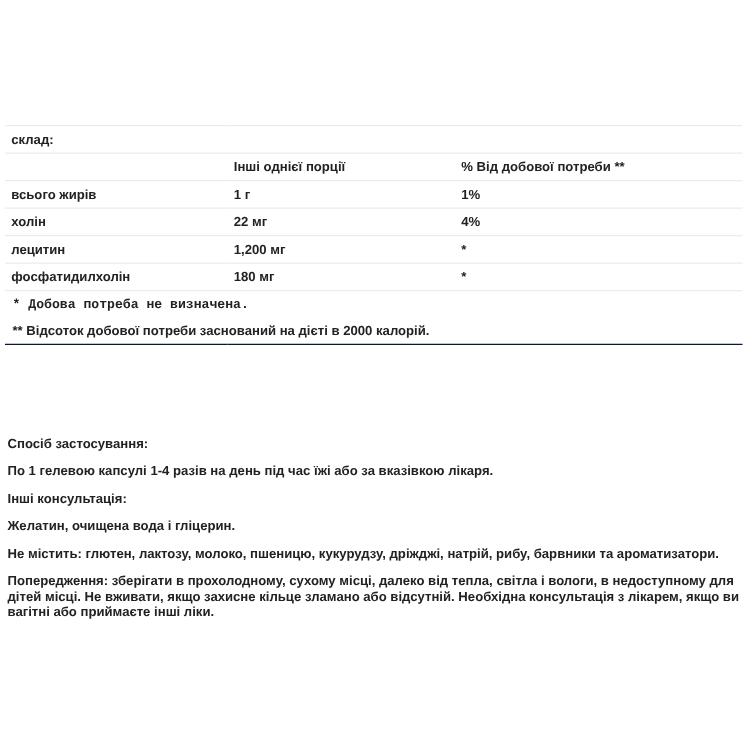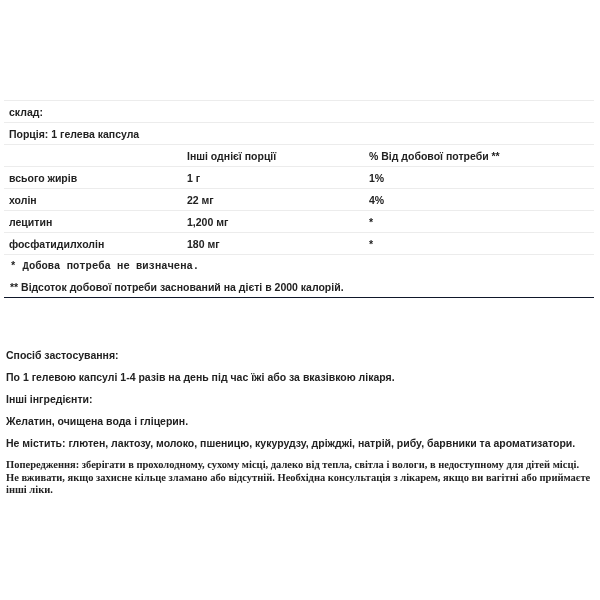--- a/index.html
+++ b/index.html
@@ -50,39 +50,35 @@
       font-family: Liberation Mono, monospace;
     }
     .section {
       position: absolute;
       left: 6px;
       width: 588px;
       line-height: 13px;
     }
     .warning {
       line-height: 12.5px;
-      font-family: Liberation Serif, serif;
     }
   </style>
 </head>
 <body>
 
 <div class="panel">
   <table class="facts">
     <colgroup>
         <col class="c1">
         <col class="c2">
         <col class="c3">
       </colgroup>
     <tbody>
       <tr>
         <td colspan="3">склад:</td>
-      </tr>
-      <tr>
-        <td colspan="3">Порція: 1 гелева капсула</td>
       </tr>
       <tr>
         <td></td>
         <td>Інші однієї порції</td>
         <td>% Від добової потреби **</td>
       </tr>
       <tr>
         <td>всього жирів</td>
         <td>1 г</td>
         <td>1%</td>
@@ -107,16 +103,16 @@
       </tr>
       <tr class="note last">
         <td colspan="3">** Відсоток добової потреби заснований на дієті в 2000 калорій.</td>
       </tr>
     </tbody>
   </table>
 </div>
 
 <div class="section" style="top:349px;">Спосіб застосування:</div>
 <div class="section" style="top:371px;">По 1 гелевою капсулі 1-4 разів на день під час їжі або за вказівкою лікаря.</div>
-<div class="section" style="top:393px;">Інші інгредієнти:</div>
+<div class="section" style="top:393px;">Інші консультація:</div>
 <div class="section" style="top:415px;">Желатин, очищена вода і гліцерин.</div>
 <div class="section" style="top:437px;">Не містить: глютен, лактозу, молоко, пшеницю, кукурудзу, дріжджі, натрій, рибу, барвники та ароматизатори.</div>
 <div class="section warning" style="top:459px;">Попередження: зберігати в прохолодному, сухому місці, далеко від тепла, світла і вологи, в недоступному для дітей місці. Не вживати, якщо захисне кільце зламано або відсутній. Необхідна консультація з лікарем, якщо ви вагітні або приймаєте інші ліки.</div>
 
 </body></html>

